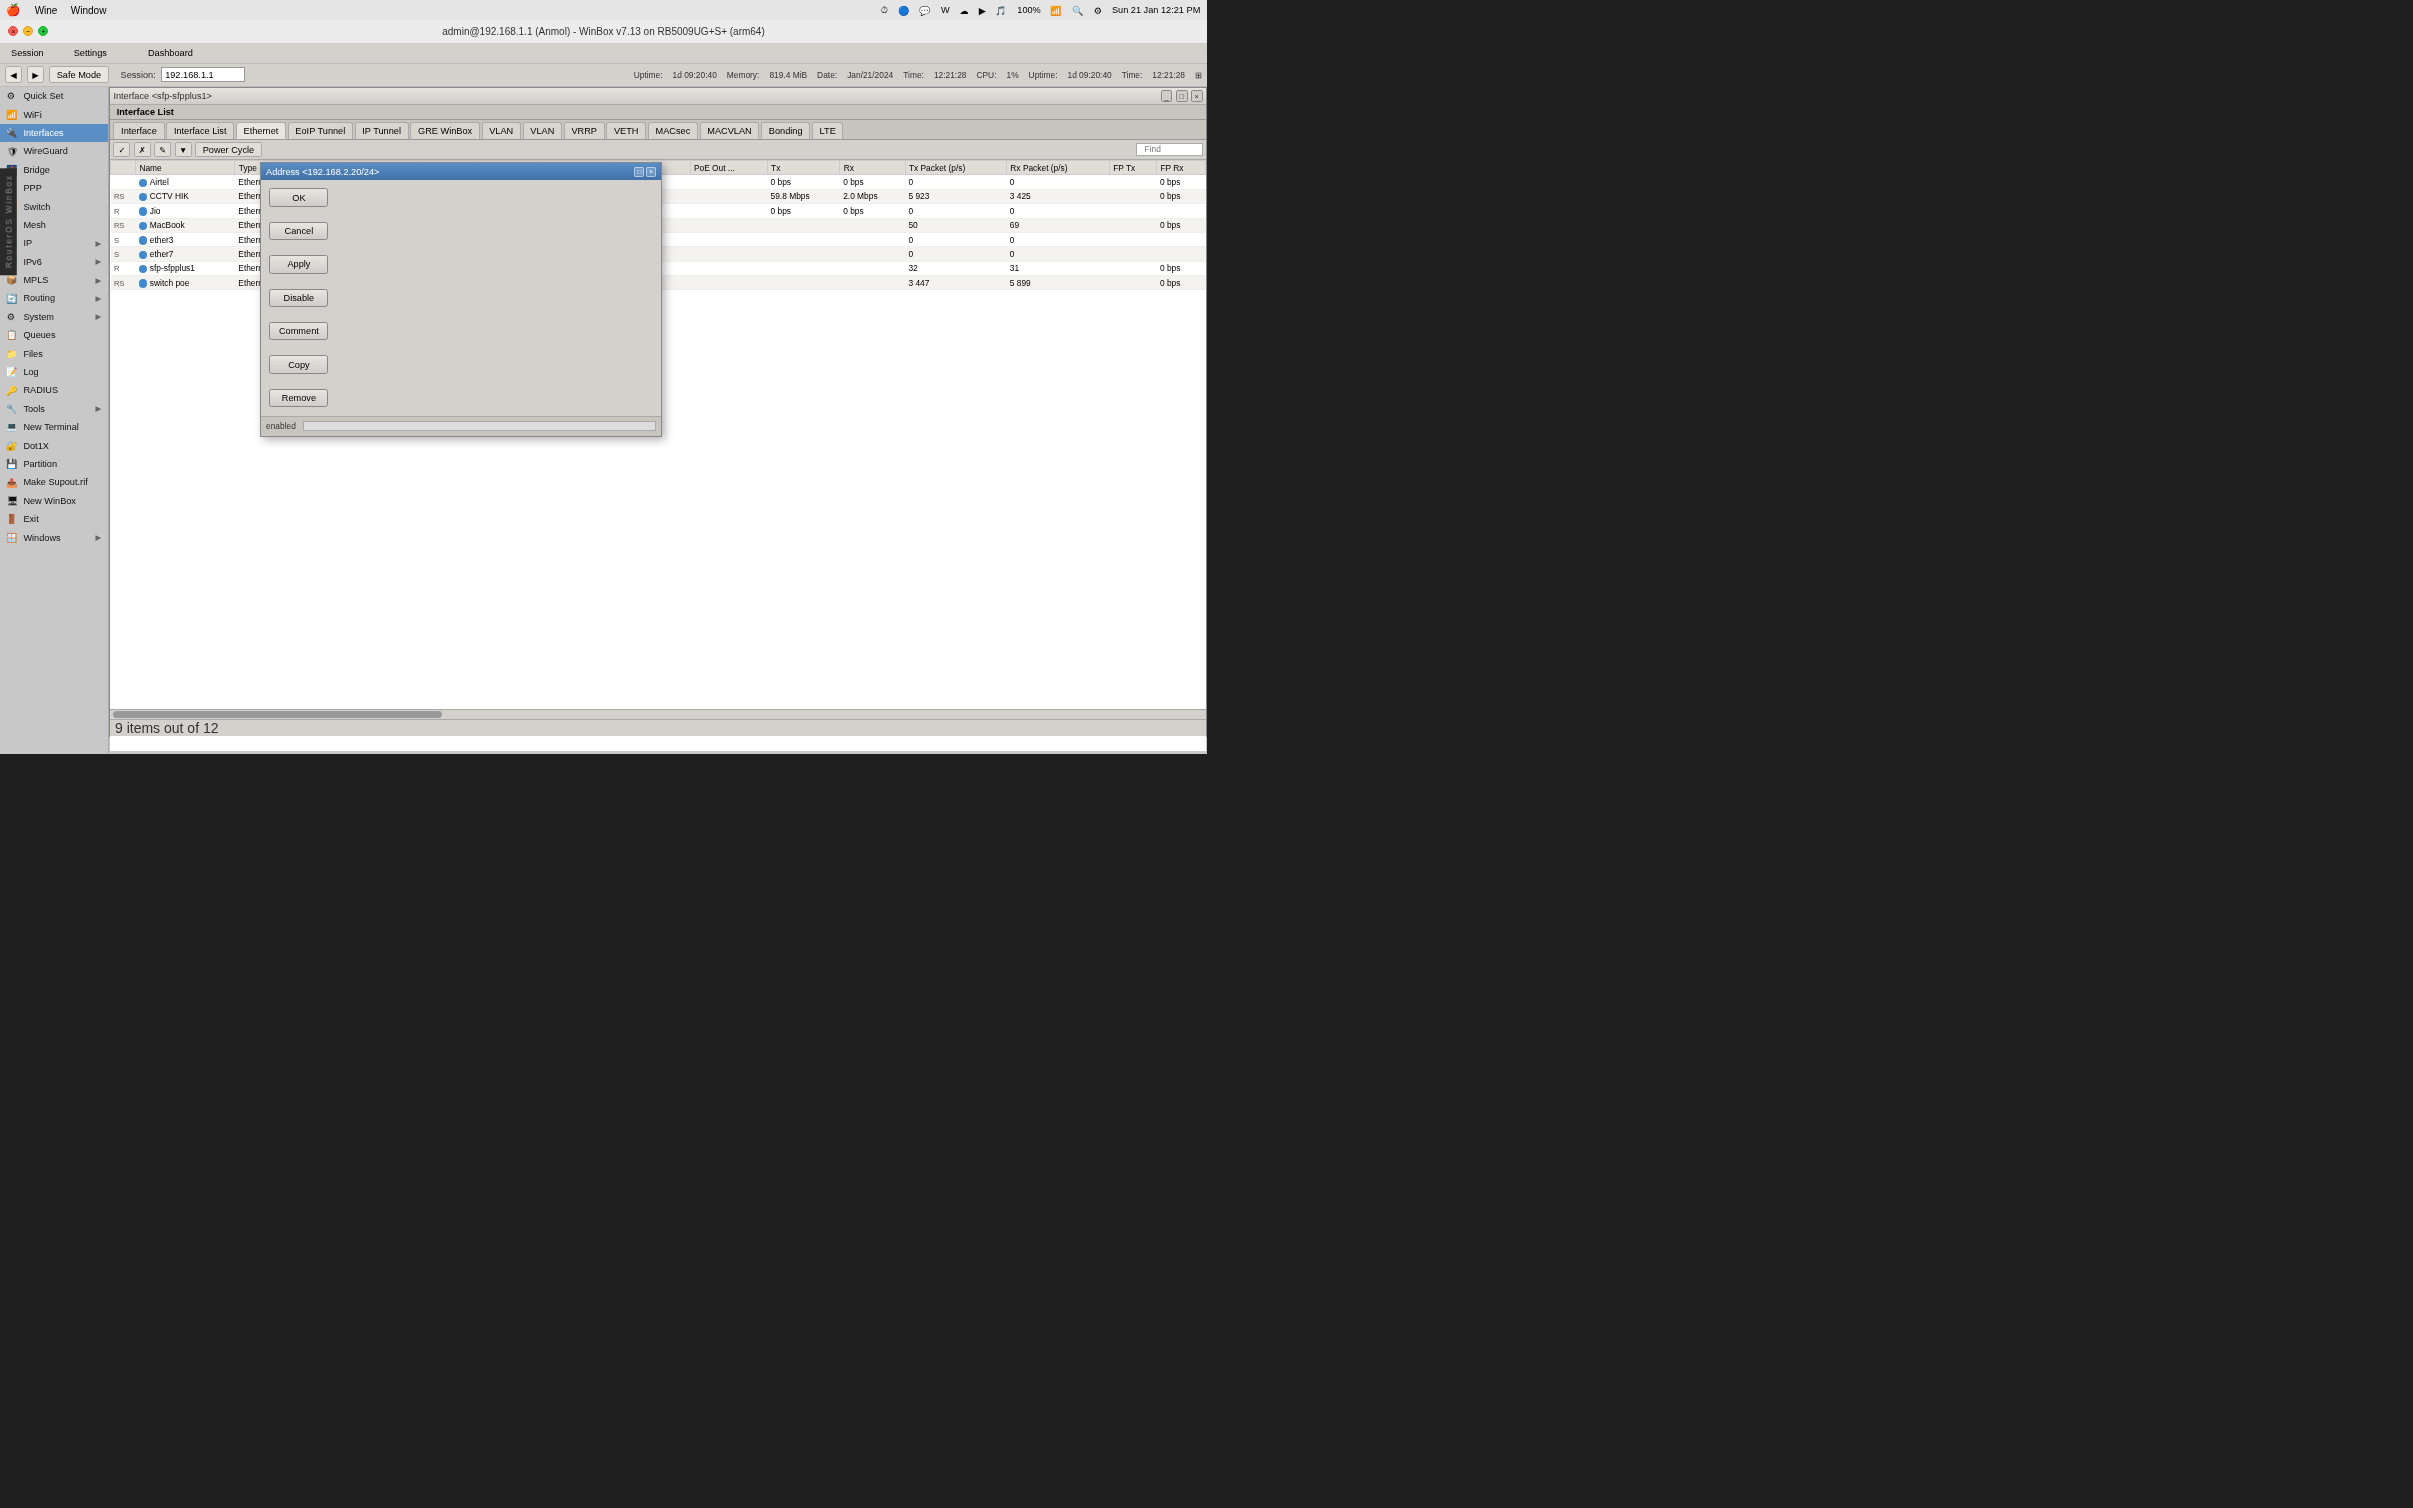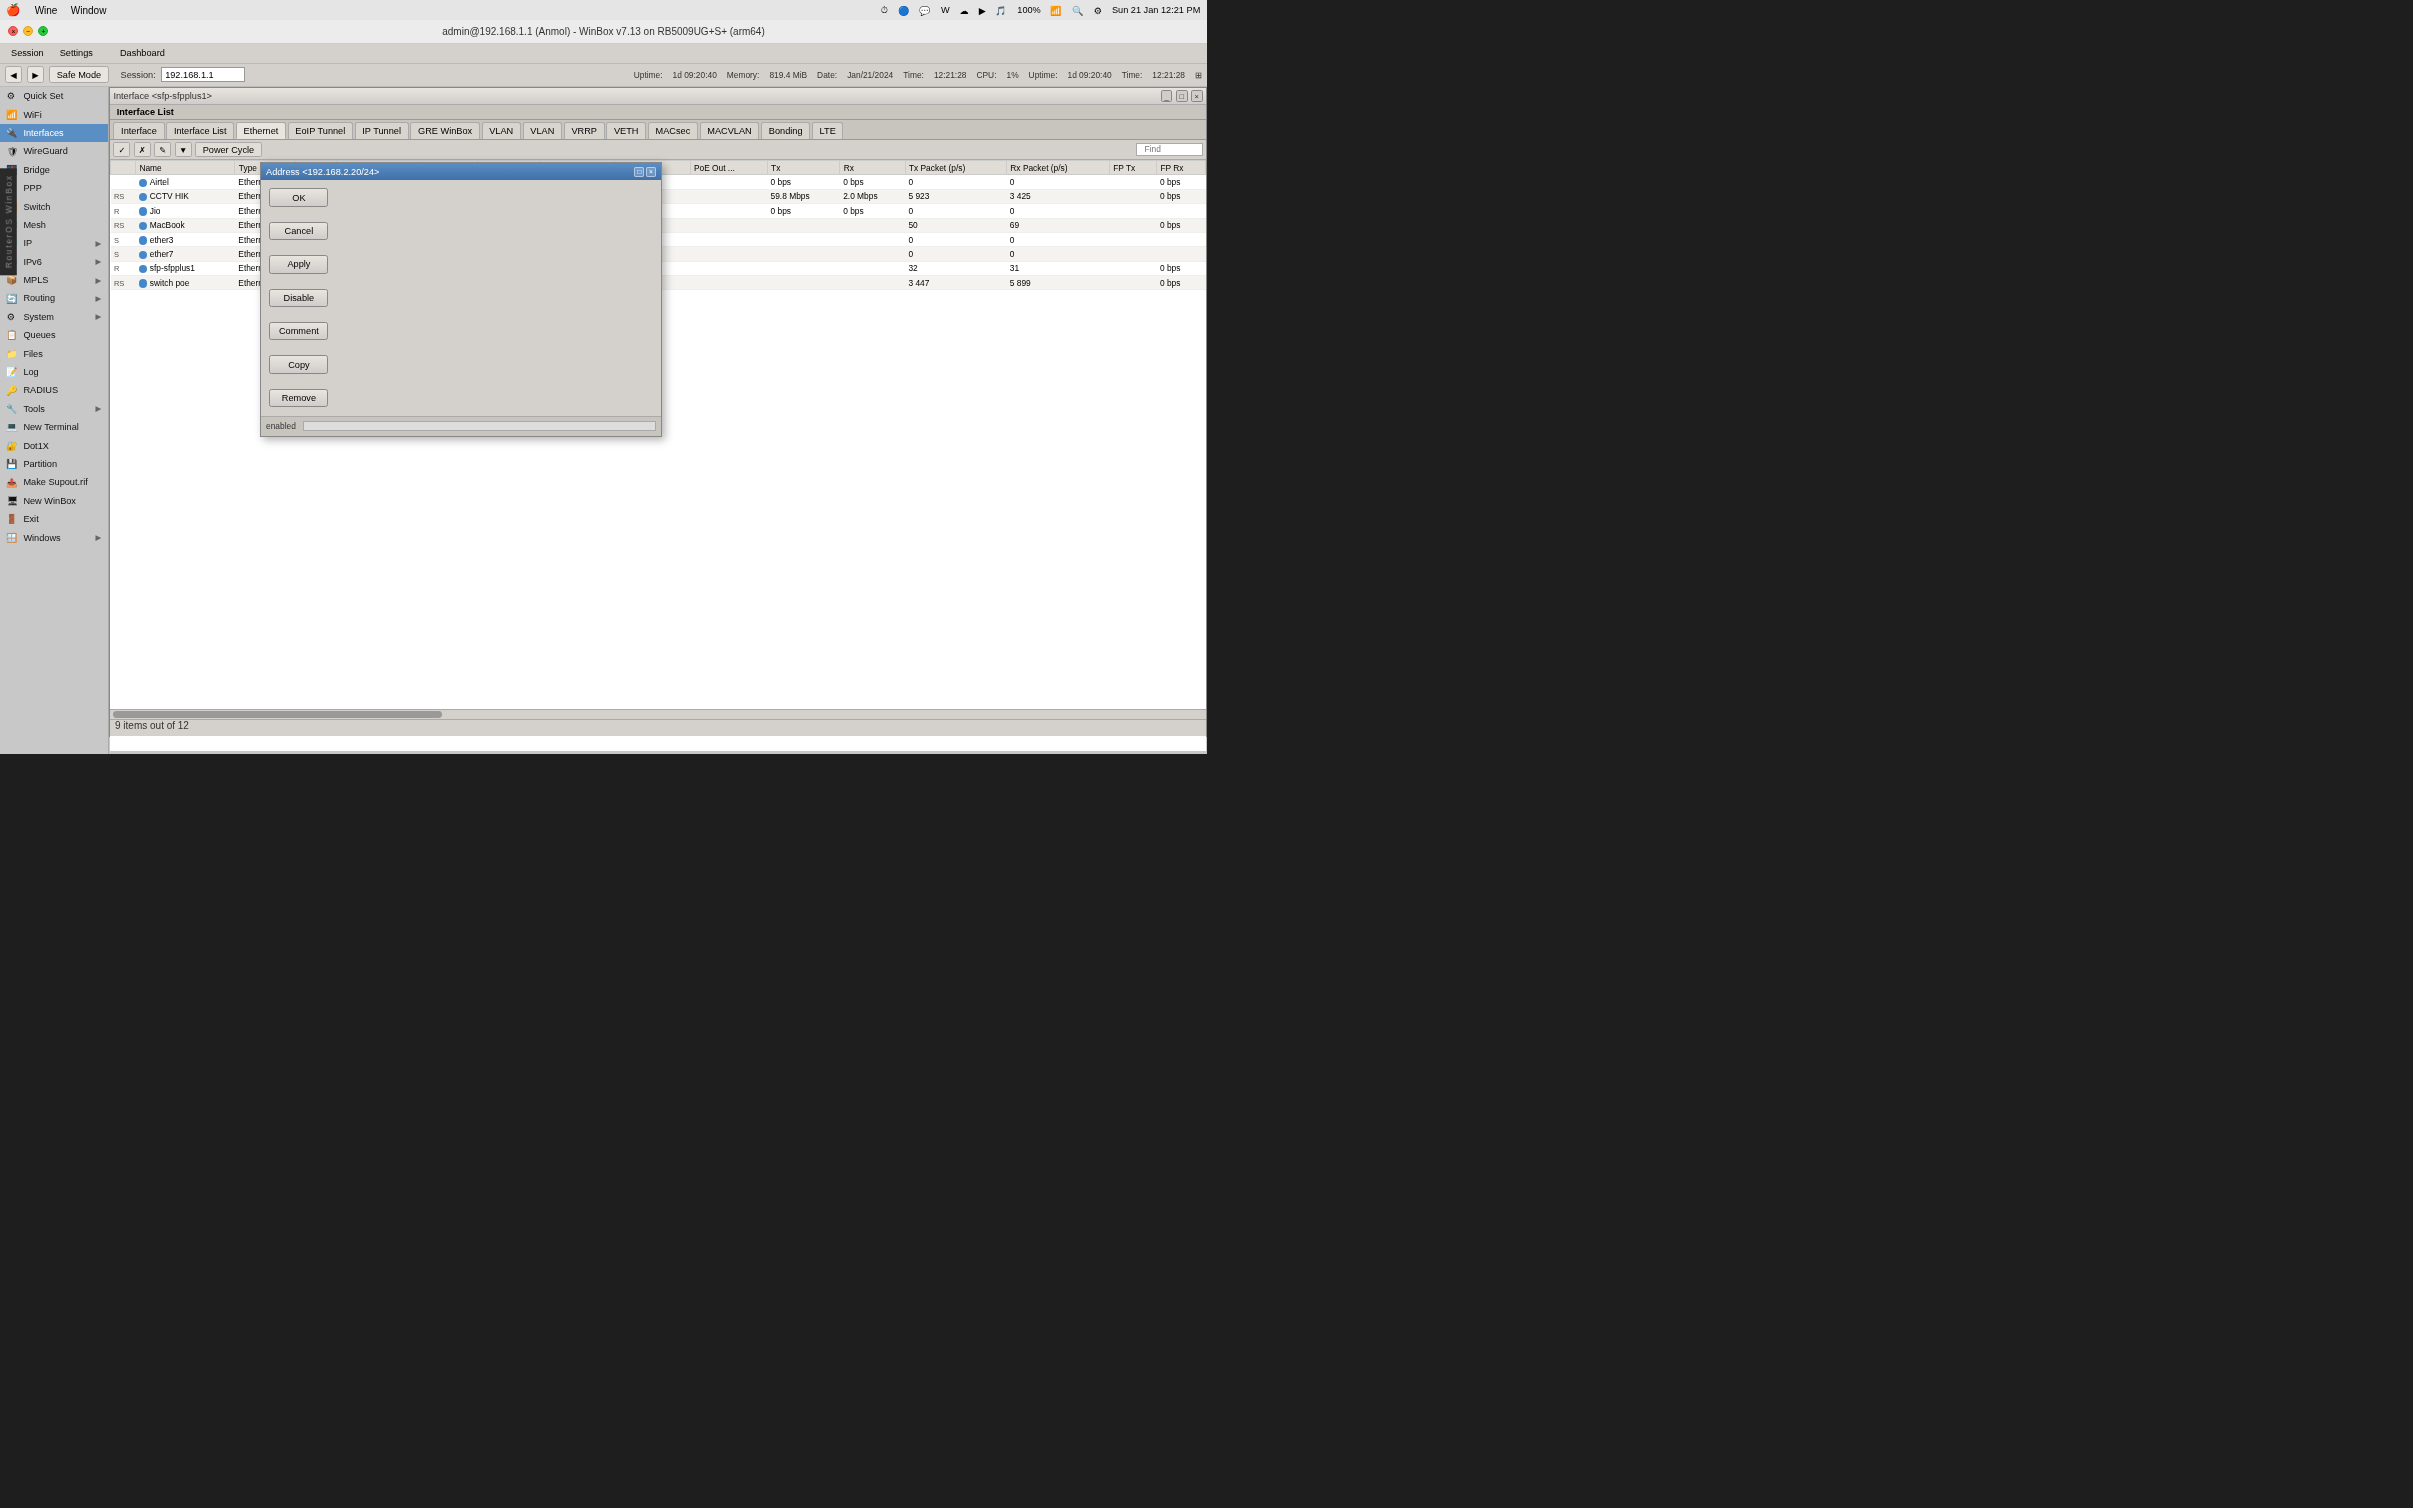--- a/index.html
+++ b/index.html
@@ -269,21 +269,21 @@
     tr:nth-child(even) td { background: #f5f3f0; }
 
     
     .statusbar {
       height: 17px;
       background: #d4d0cb;
       border-top: 0.8px solid #aaa;
       display: flex;
       align-items: flex-start;
       padding: 0 5px;
-      font-size: 10px;
+      font-size: 14px;
       color: #333;
       position: absolute;
       bottom: 0; left: 0; right: 0;
     }
     .scrollbar-h {
       position: absolute;
       bottom: 17px; left: 0; right: 0;
       height: 10px;
       background: #d4d0cb;
       border-top: 0.8px solid #aaa;
@@ -479,21 +479,21 @@
 
 <div class="titlebar">
   <div class="traffic-lights">
     <div class="traffic-light tl-red">×</div>
     <div class="traffic-light tl-yellow">−</div>
     <div class="traffic-light tl-green">+</div>
   </div>
   <span class="titlebar-title">admin@192.168.1.1 (Anmol) - WinBox v7.13 on RB5009UG+S+ (arm64)</span>
 </div>
 
-<div style="height:20px; background:#d4d0cb; display:flex; align-items:center; padding:0 5px; gap:5px; border-bottom:0.8px solid #bbb;">
+<div style="height:20px; background:#d4d0cb; display:flex; align-items:center; padding:0 5px; gap:19px; border-bottom:0.8px solid #bbb;">
   <span style="font-size:9.2px; cursor:pointer; padding:0 5px; border:0.8px solid transparent; border-radius:2.5px;">Session</span>
   <span style="font-size:9.2px; cursor:pointer; padding:0 5px;">Settings</span>
   <span style="font-size:9.2px; cursor:pointer; padding:0 5px;margin-left:12px;">Dashboard</span>
 </div>
 
 <div class="app-toolbar">
   <div class="toolbar-nav-btn">◀</div>
   <div class="toolbar-nav-btn">▶</div>
   <div class="toolbar-btn">Safe Mode</div>
   <span class="session-label">Session:</span>

